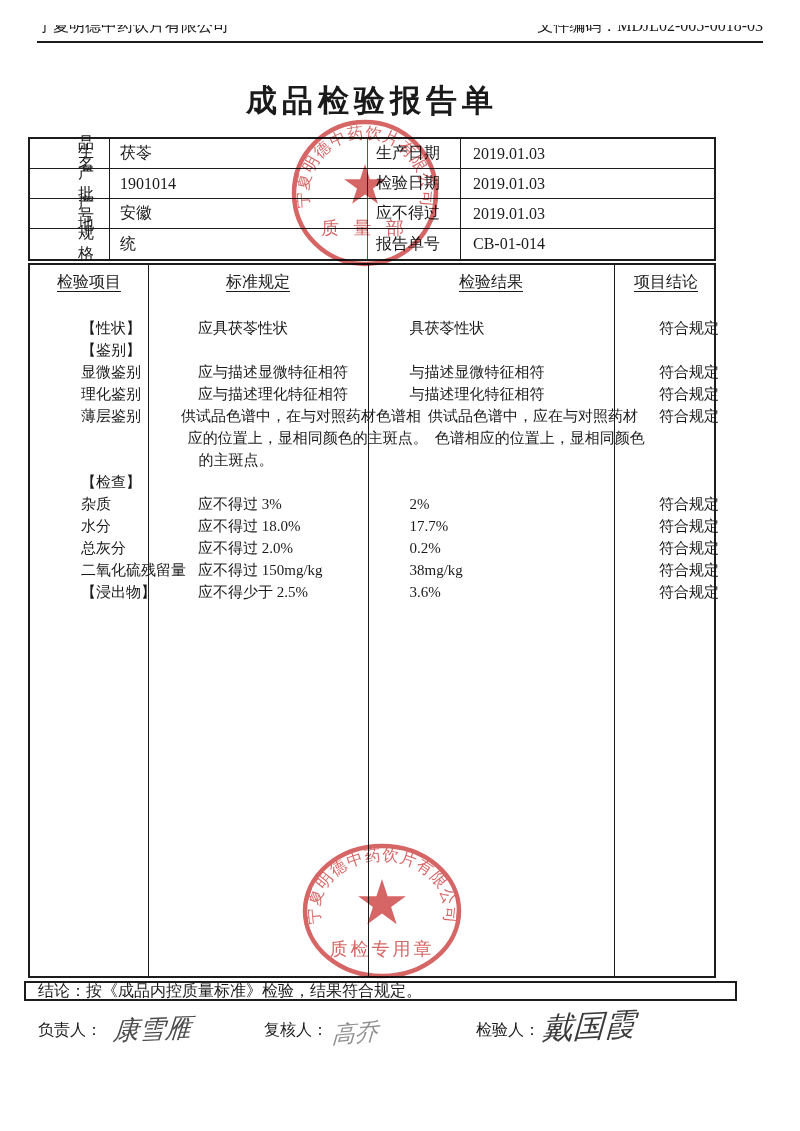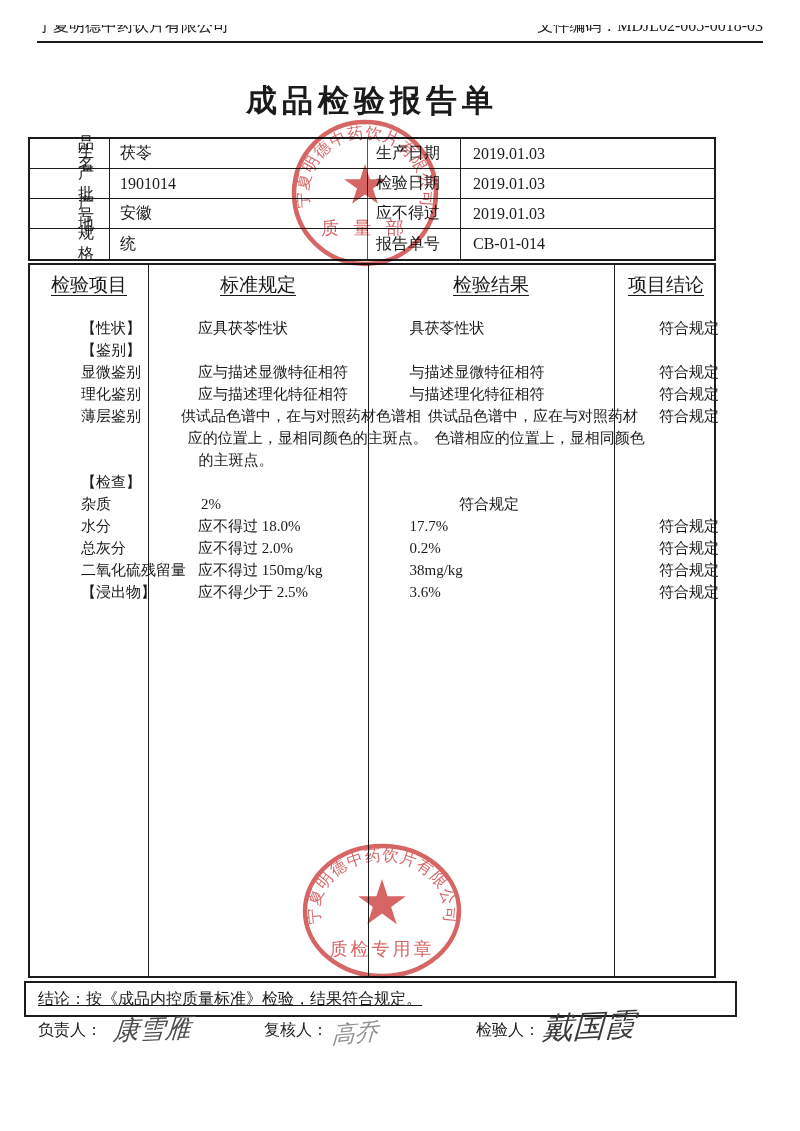--- a/index.html
+++ b/index.html
@@ -23,34 +23,34 @@
   .ic-label{width:80px;border-right:1px solid #1c1c1c;padding:0 8px;}
   .ic-label .just{width:100%;text-align:justify;text-align-last:justify;margin-left:40px;}
   .ic-value{width:258px;border-right:1px solid #15803d;padding-left:10px;}
   .ic-rlabel{width:93px;border-right:1px solid #1c1c1c;padding-left:8px;}
   .ic-rvalue{flex:1;padding-left:12px;font-family:"Liberation Serif","DejaVu Serif",serif;}
   
   .main-table{position:absolute;left:28px;top:263px;width:688px;height:715px;
     border:2px solid #1c1c1c;box-sizing:border-box;font-size:15px;}
   .vline{position:absolute;top:0;bottom:0;width:1px;background:#1c1c1c;}
   .vl1{left:118px;}.vl2{left:338px;}.vl3{left:584px;}
-  .rt-head{position:absolute;top:7px;text-align:center;font-size:19px;
+  .rt-head{position:absolute;top:7px;text-align:center;font-size:16px;
     text-decoration:underline;text-underline-offset:4px;}
   .rh0{left:0;width:118px;}.rh1{left:118px;width:220px;}.rh2{left:338px;width:246px;}.rh3{left:584px;width:104px;}
   .rt-body{position:absolute;top:52px;left:0;right:0;}
   .rline{display:flex;height:22px;line-height:22px;white-space:nowrap;}
   .rc{box-sizing:border-box;overflow:visible;}
   .rc0{width:118px;padding-left:7px;margin-left:44px;}
   .rc1{width:220px;padding-left:10px;}
   .rc2{width:246px;padding-left:9px;}
   .rc3{width:76px;padding-left:21px;}
   
-  .conclusion-box{position:absolute;left:24px;top:981px;width:713px;height:36px;
+  .conclusion-box{position:absolute;left:24px;top:981px;width:713px;height:20px;
     border:2px solid #1c1c1c;box-sizing:border-box;display:flex;align-items:center;
-    padding-left:12px;font-size:16px;text-decoration:underline;}
+    padding-left:12px;font-size:16px;}
   
   .sig-label{position:absolute;top:1020px;font-size:16px;}
   .sl1{left:38px;}.sl2{left:264px;}.sl3{left:476px;}
   .sig-name{position:absolute;white-space:nowrap;font-style:italic;}
   .sn1{left:113px;top:1012px;font-size:26px;color:#4c4c4c;transform:rotate(-2deg) skewX(-6deg);}
   .sn2{left:332px;top:1018px;font-size:23px;color:#8f8f8f;transform:rotate(-5deg) skewX(-8deg);}
   .sn3{left:542px;top:1006px;font-size:31px;color:#3a3a3a;transform:rotate(-3deg) skewX(-5deg);}
   
   .stamp{position:absolute;opacity:.85;mix-blend-mode:multiply;}
   .stamp-top{left:285px;top:113px;}
@@ -159,20 +159,21 @@
         <div class="rc rc3"></div>
       </div>
       <div class="rline">
         <div class="rc rc0">【检查】</div>
         <div class="rc rc1"></div>
         <div class="rc rc2"></div>
         <div class="rc rc3"></div>
       </div>
       <div class="rline">
         <div class="rc rc0">杂质</div>
+        <div class="rc rc1">应不得过 3%</div>
         <div class="rc rc2">2%</div>
         <div class="rc rc3">符合规定</div>
       </div>
       <div class="rline">
         <div class="rc rc0">水分</div>
         <div class="rc rc1">应不得过 18.0%</div>
         <div class="rc rc2">17.7%</div>
         <div class="rc rc3">符合规定</div>
       </div>
       <div class="rline">

